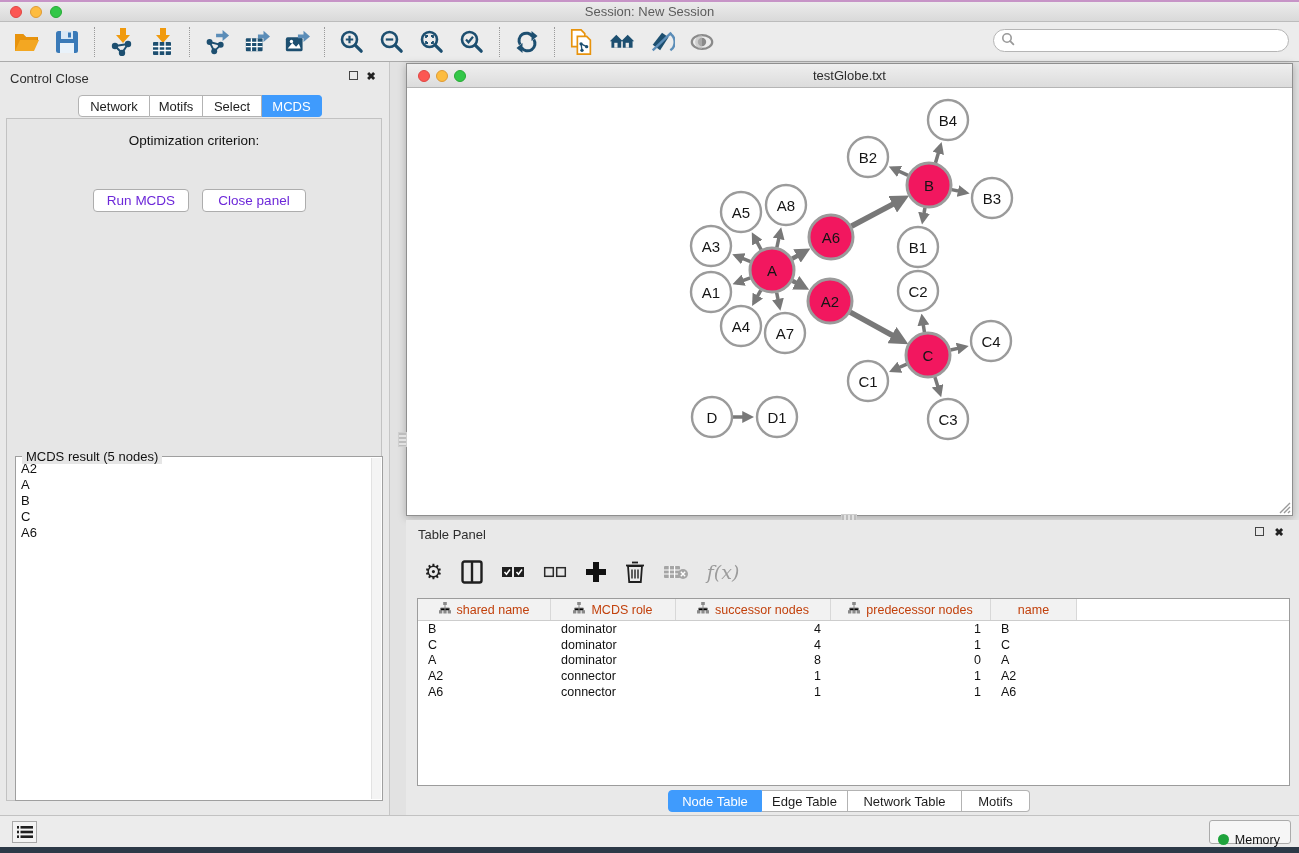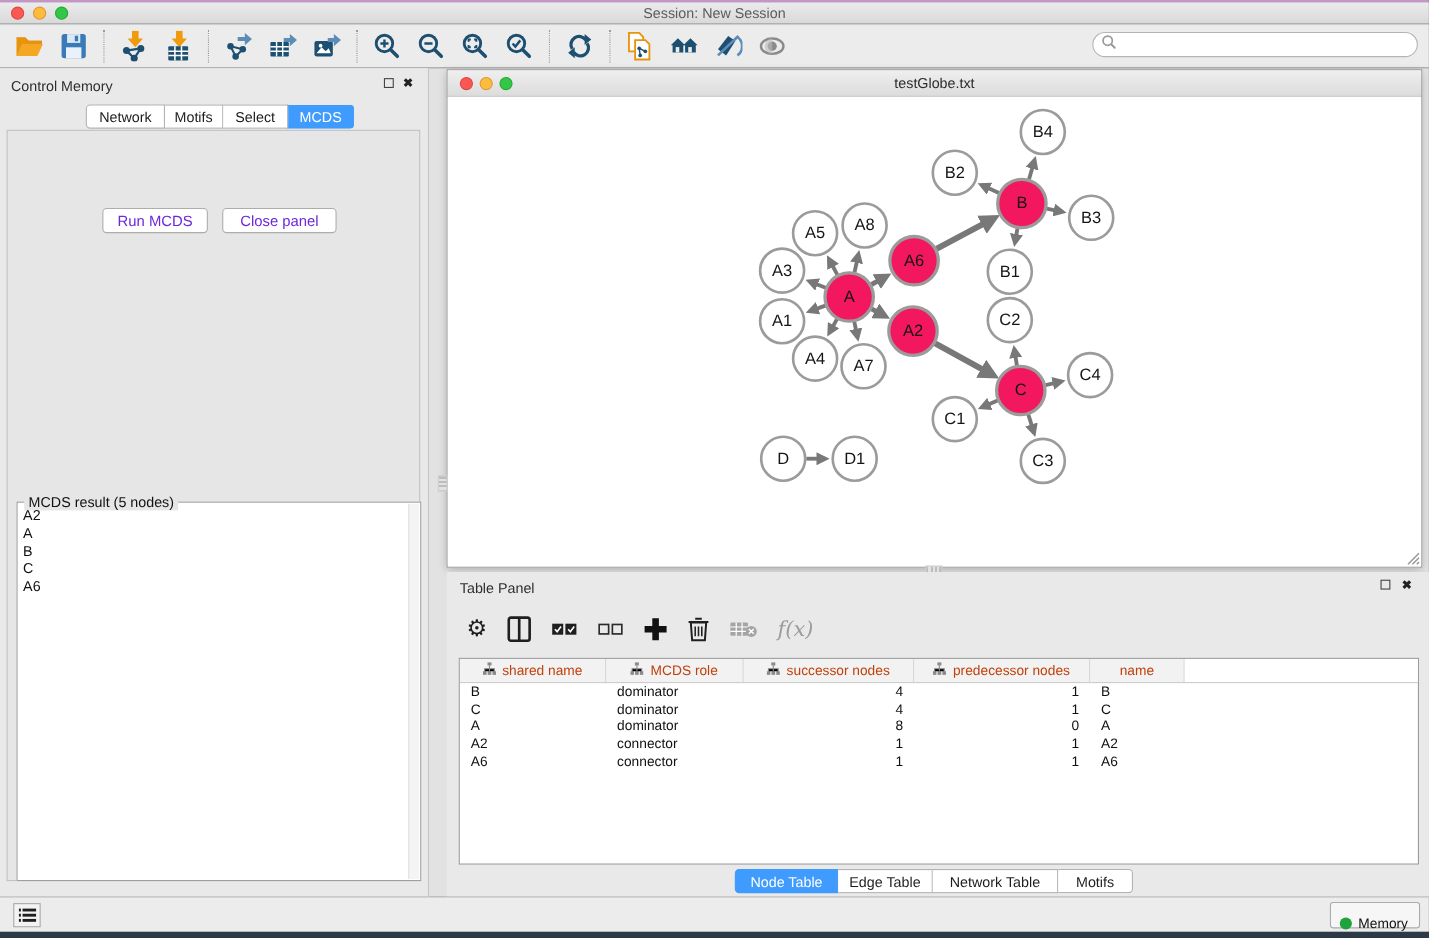--- a/index.html
+++ b/index.html
@@ -287,31 +287,32 @@
         </span>
         <input type="text" placeholder="" style="">
       </div>
     </div>
   </div>
 
   <div class="workspace">
 
     <div class="control-panel">
       <div class="cp-header">
-        <span class="cp-title">Control Memory</span>
+        <span class="cp-title">Control Close</span>
         <span class="win-btn" style="right:30px;"><span class="float-box" style="display:inline-block;"></span></span>
         <span class="win-btn" style="right:12px; font-weight:bold;">✖</span>
       </div>
       <div class="cp-tabs" id="cp-tabs">
           <div class="seg-tab" style="width: 72px;">Network</div>
           <div class="seg-tab" style="width: 53px;">Motifs</div>
           <div class="seg-tab" style="width: 59px;">Select</div>
           <div class="seg-tab active" style="width: 60px;">MCDS</div>
         </div>
       <div class="cp-inner">
+        <div class="opt-label">Optimization criterion:</div>
         <div class="cp-btn" style="left:86px; width:96px;">Run MCDS</div>
         <div class="cp-btn" style="left:195px; width:104px;">Close panel</div>
         <div class="result-box">
           <span class="result-legend">MCDS result (5 nodes)</span>
           <div class="result-list" id="result-list">
               <div class="result-item">A2</div>
               <div class="result-item">A</div>
               <div class="result-item">B</div>
               <div class="result-item">C</div>
               <div class="result-item">A6</div>

